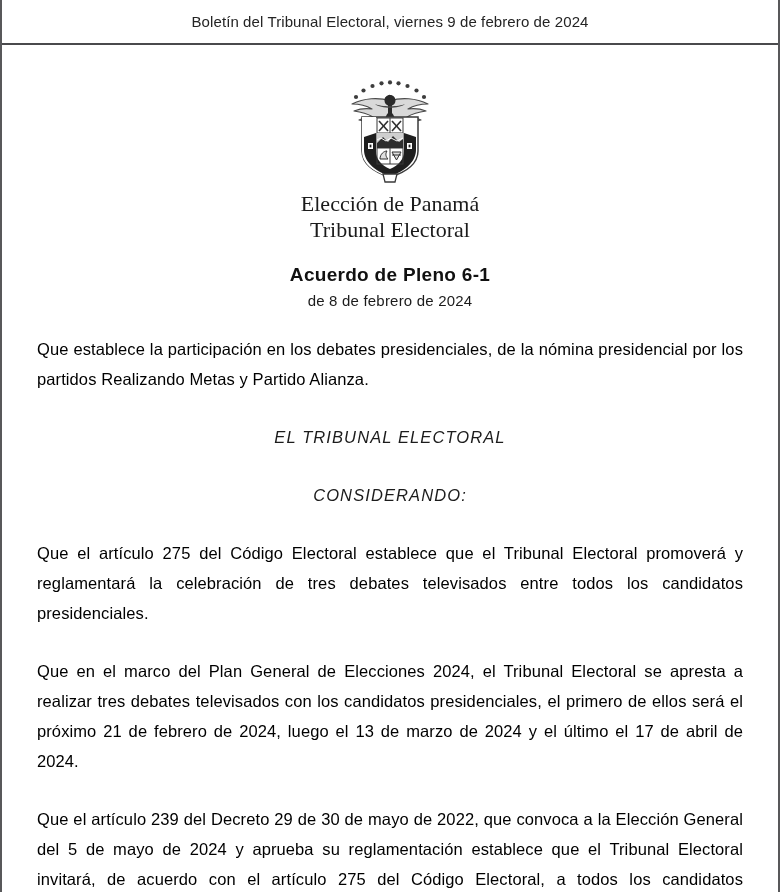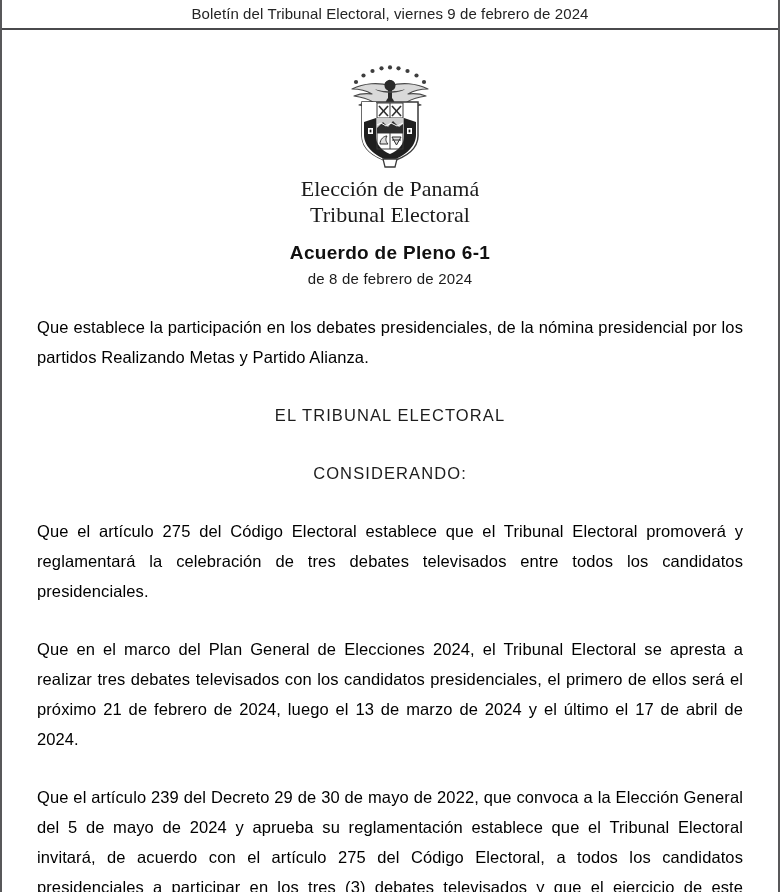--- a/index.html
+++ b/index.html
@@ -23,21 +23,21 @@
     height: 892px;
     box-sizing: border-box;
     background: #ffffff;
     border-left: 2px solid #58585a;
     border-right: 2px solid #58585a;
     overflow: hidden;
   }
 
   
   .bulletin-header {
-    height: 28px;
+    height: 43px;
     display: flex;
     align-items: center;
     justify-content: center;
     background: #ffffff;
   }
   .bulletin-header-text {
     font-size: 15px;
     line-height: 18px;
     color: #242424;
     letter-spacing: 0.1px;
@@ -71,21 +71,21 @@
 
   
   .org-line {
     text-align: center;
     font-family: "Liberation Serif", serif;
     font-size: 22px;
     line-height: 26px;
     color: #1b1b1b;
   }
   .org-line.second {
-    margin-bottom: 11px;
+    margin-bottom: 18px;
   }
   .decree-title {
     text-align: center;
     font-size: 19px;
     line-height: 27px;
     font-weight: bold;
     color: #111111;
     letter-spacing: 0.3px;
     margin-top: 4px;
   }
@@ -119,20 +119,21 @@
     font-size: 16.5px;
     line-height: 30px;
     color: #1c1c1c;
     letter-spacing: 0.6px;
   }
   .centered-line.caps {
     letter-spacing: 1.1px;
   }
   .centered-line.spaced-top {
     margin-top: 28px;
+    font-style: italic;
   }
   .centered-line.normal-spacing {
     letter-spacing: 0.2px;
   }
 </style>
 </head>
 <body>
 
 <div class="page">
 

